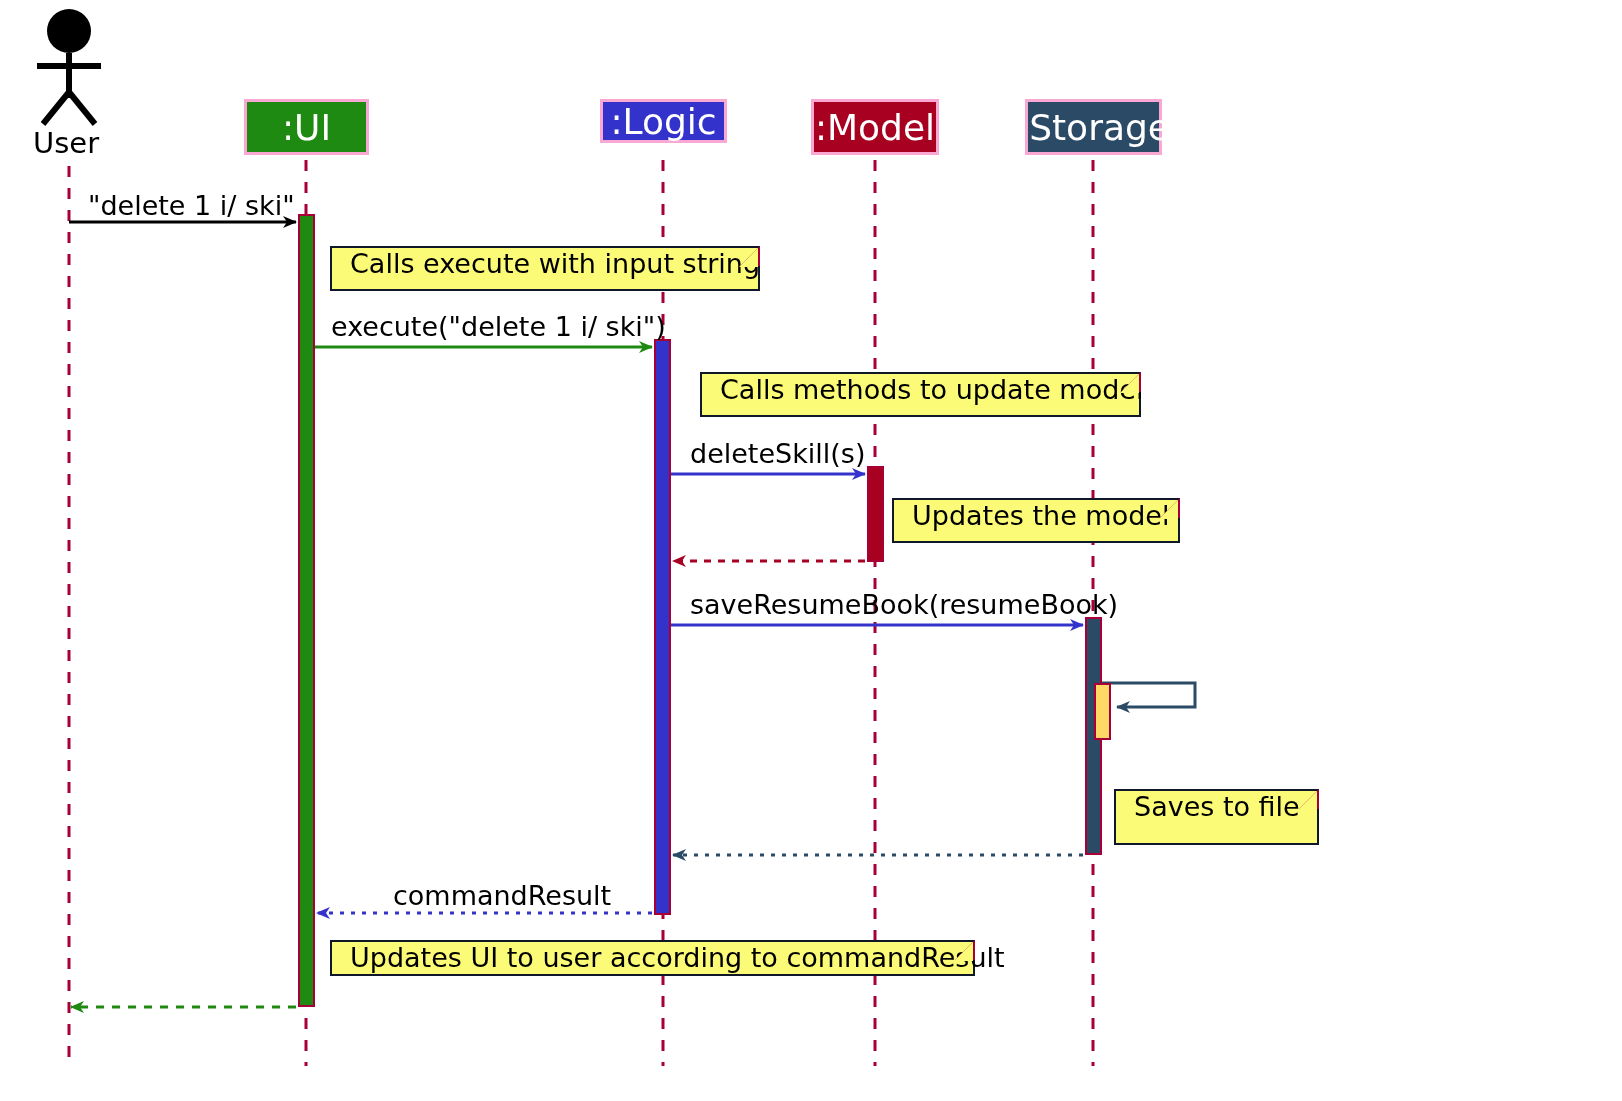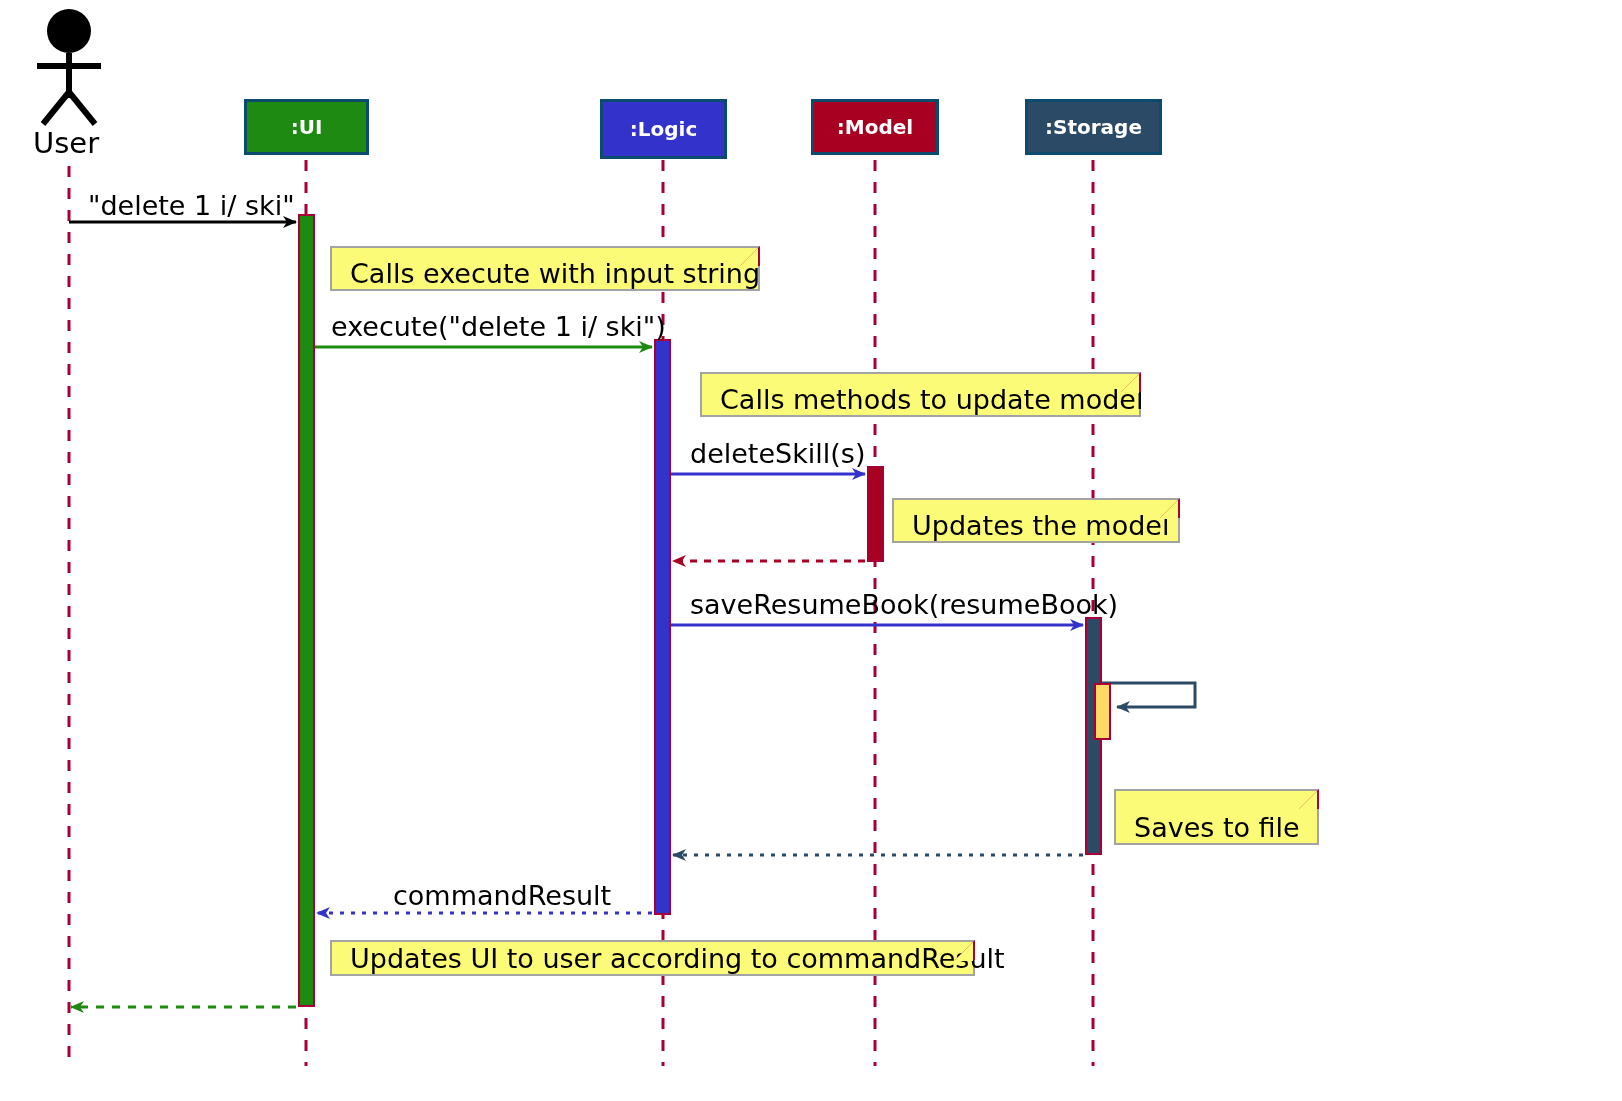--- a/index.html
+++ b/index.html
@@ -22,48 +22,47 @@
   svg.layer {
     position: absolute;
     left: 0;
     top: 0;
     width: 1622px;
     height: 1101px;
   }
   .participant-box {
     position: absolute;
     box-sizing: border-box;
-    border: 3px solid #0c4a6e;
+    border: 3px solid #f9a8d4;
     display: flex;
     align-items: center;
     justify-content: center;
     color: #ffffff;
-    font-size: 20px;
+    font-size: 36px;
     font-family: "DejaVu Sans", sans-serif;
     letter-spacing: 0px;
     white-space: nowrap;
-    font-weight: bold;
   }
   .actor-label {
     position: absolute;
     font-size: 29px;
     color: #000000;
     font-family: "DejaVu Sans", sans-serif;
     white-space: nowrap;
   }
   .note {
     position: absolute;
     box-sizing: border-box;
     background: #FBFB77;
-    border: 2px solid #a3a3a3;
+    border: 2px solid #0f172a;
     color: #000000;
     font-size: 27px;
     font-family: "DejaVu Sans", sans-serif;
     display: flex;
-    align-items: flex-end;
+    align-items: flex-start;
     padding-left: 18px;
     padding-right: 34px;
     white-space: nowrap;
   }
   .note .fold {
     position: absolute;
     top: -2px;
     right: -2px;
     width: 0;
     height: 0;
@@ -143,21 +142,21 @@
       <line x1="632" y1="913" x2="297" y2="913" stroke="#3333CC" stroke-width="3" stroke-dasharray="4,7" marker-end="url(#ah-blue)"></line>
       <line x1="276" y1="1007" x2="51" y2="1007" stroke="#1E8A11" stroke-width="3" stroke-dasharray="8,8" marker-end="url(#ah-green)"></line>
     </g>
   </svg>
 
   <div class="actor-label" style="left:13px; top:126px;">User</div>
 
   <div class="participant-box" style="left:224px; top:99px; width:125px; height:56px; background:#1E8A11;">
     <span>:UI</span>
   </div>
-  <div class="participant-box" style="left:580px; top:99px; width:127px; height:60px; background:#3333CC;">
+  <div class="participant-box" style="left:580px; top:99px; width:127px; height:44px; background:#3333CC;">
     <span>:Logic</span>
   </div>
   <div class="participant-box" style="left:791px; top:99px; width:128px; height:56px; background:#A80021;">
     <span>:Model</span>
   </div>
   <div class="participant-box" style="left:1005px; top:99px; width:137px; height:56px; background:#2B4A66;">
     <span>:Storage</span>
   </div>
 
   <div class="activation" style="left:278px; top:214px; width:17px; height:793px; background:#1E8A11;"></div>

